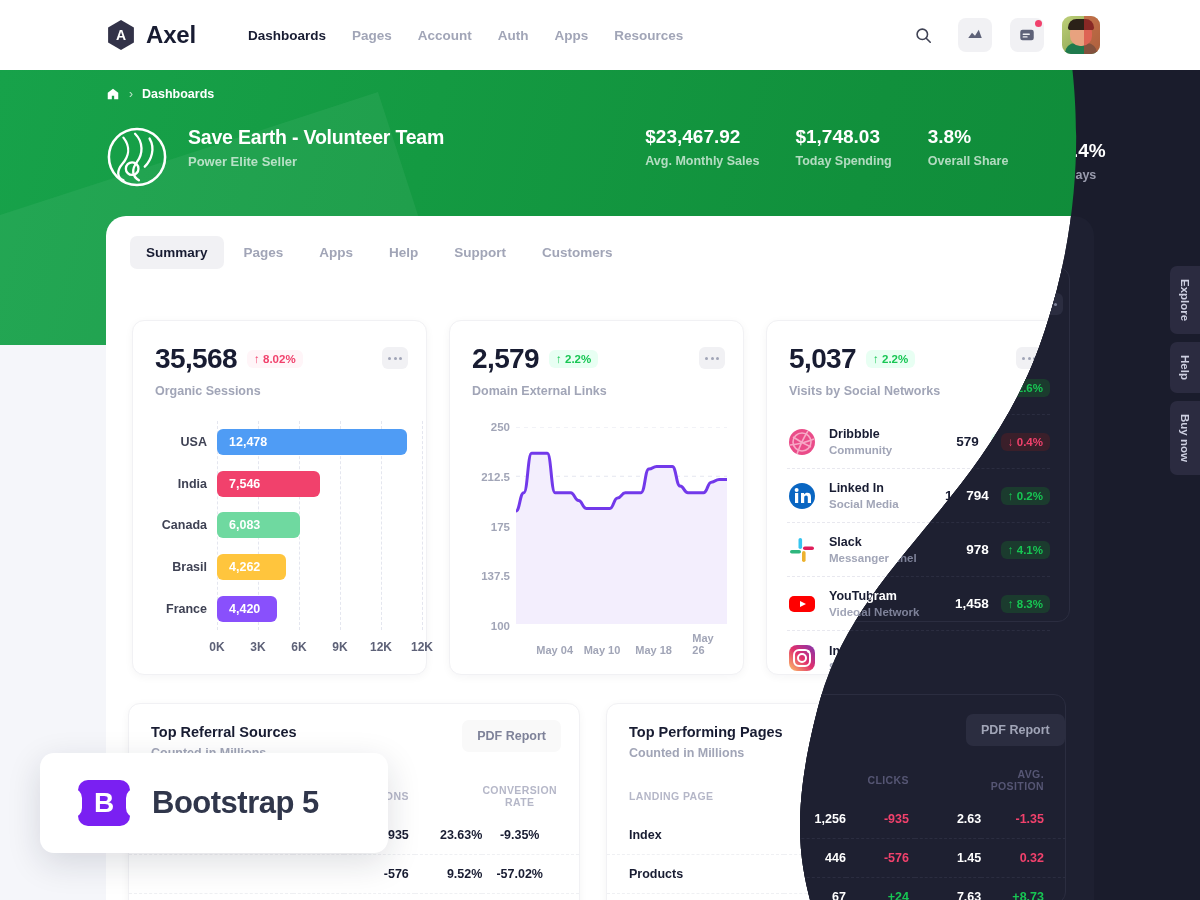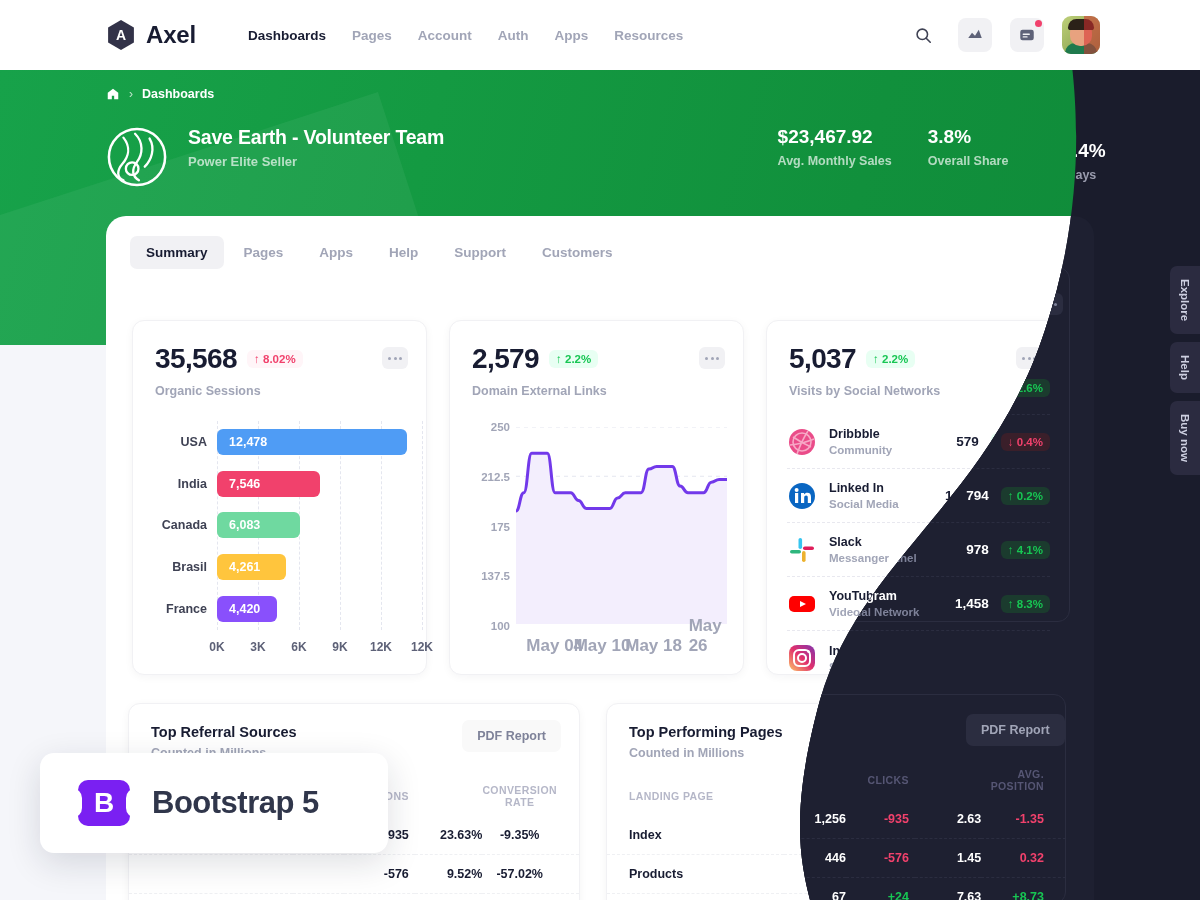--- a/index.html
+++ b/index.html
@@ -115,21 +115,21 @@
   .bc-row { display: flex; align-items: center; height: 26px; }
   .bc-label { width: 68px; text-align: right; padding-right: 10px; font-size: 12.5px; font-weight: 600; color: #3f4254; }
   .bc-bar { height: 26px; border-radius: 6px; display: flex; align-items: center; padding-left: 12px; color: #fff; font-size: 12.5px; font-weight: bold; }
   .bc-xaxis { position: absolute; left: 68px; right: 22px; bottom: 8px; height: 16px; }
   .bc-xaxis span { position: absolute; transform: translateX(-50%); font-size: 12px; font-weight: 600; color: #5e6278; }
 
   
   .linechart { position: absolute; left: 14px; top: 100px; right: 12px; bottom: 10px; }
   .lc-ylab { position: absolute; left: 0; width: 46px; text-align: right; font-size: 11.5px; font-weight: 600; color: #a1a5b7; transform: translateY(-50%); }
   .lc-plot { position: absolute; left: 52px; right: 4px; top: 6px; bottom: 40px; }
-  .lc-xlab { position: absolute; bottom: 8px; font-size: 17px; font-weight: 600; color: #a1a5b7; transform: translateX(-50%); }
+  .lc-xlab { position: absolute; bottom: 8px; font-size: 11px; font-weight: 600; color: #a1a5b7; transform: translateX(-50%); }
 
   
   .soc-list { position: absolute; left: 20px; right: 20px; top: 94px; }
   .soc-row { display: flex; align-items: center; height: 54px; border-bottom: 1px dashed #e8e8ef; }
   .soc-row:last-child { border-bottom: 0; }
   .soc-ic { width: 30px; height: 30px; border-radius: 8px; flex: none; display: flex; align-items: center; justify-content: center; }
   .soc-txt { margin-left: 12px; flex: 1 1 auto; min-width: 0; }
   .soc-name { font-size: 12.5px; font-weight: bold; color: #181c32; }
   .soc-cat { font-size: 11.5px; font-weight: 600; color: #a1a5b7; margin-top: 3px; }
   .soc-val { font-size: 13.5px; font-weight: bold; color: #181c32; margin-right: 12px; white-space: nowrap; }
@@ -212,20 +212,24 @@
           <div class="hero-title">Save Earth - Volunteer Team</div>
           <div class="hero-sub">Power Elite Seller</div>
         </div>
 
         <div class="hero-stats">
           <div class="hstat">
             <div class="hstat-v">$23,467.92</div>
             <div class="hstat-l">Avg. Monthly Sales</div>
           </div>
           <div class="hstat">
+            <div class="hstat-v">$1,748.03</div>
+            <div class="hstat-l">Today Spending</div>
+          </div>
+          <div class="hstat">
             <div class="hstat-v">3.8%</div>
             <div class="hstat-l">Overall Share</div>
           </div>
           <div class="hstat" style="visibility:hidden">
             <div class="hstat-v">-7.4%</div>
             <div class="hstat-l">7 Days</div>
           </div>
         </div>
       </div>
     </div>
@@ -274,21 +278,21 @@
               <div class="bc-row">
                 <div class="bc-label">India</div>
                 <div class="bc-bar" style="width: 103.129px; background: rgb(241, 65, 108);">7,546</div>
               </div>
               <div class="bc-row">
                 <div class="bc-label">Canada</div>
                 <div class="bc-bar" style="width: 83.1343px; background: rgb(111, 217, 160);">6,083</div>
               </div>
               <div class="bc-row">
                 <div class="bc-label">Brasil</div>
-                <div class="bc-bar" style="width: 68.8937px; background: rgb(255, 197, 61);">4,261</div>
+                <div class="bc-bar" style="width: 68.8937px; background: rgb(255, 197, 61);">4,262</div>
               </div>
               <div class="bc-row">
                 <div class="bc-label">France</div>
                 <div class="bc-bar" style="width: 60.4067px; background: rgb(137, 80, 252);">4,420</div>
               </div>
             </div>
           <div class="bc-xaxis" id="bcx">
               <span style="left: 0px;">0K</span>
               <span style="left: 41px;">3K</span>
               <span style="left: 82px;">6K</span>

